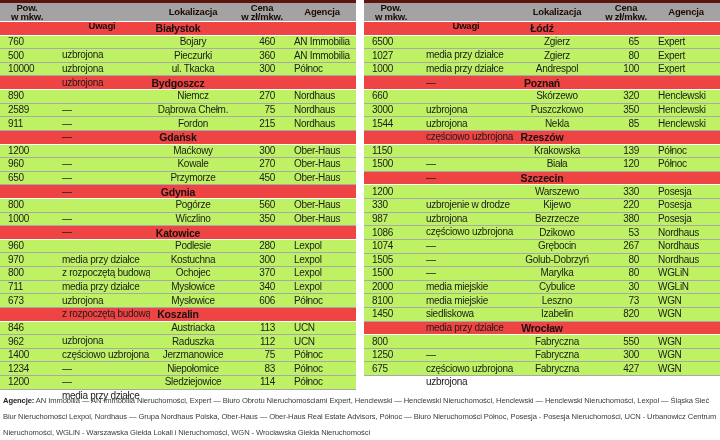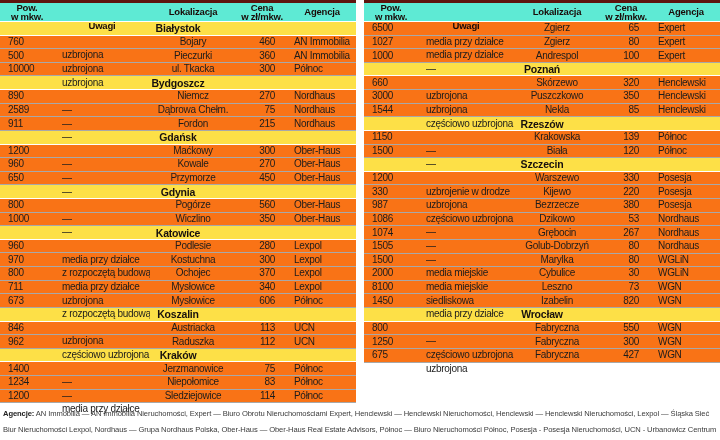--- a/index.html
+++ b/index.html
@@ -7,39 +7,39 @@
     width:720px;height:440px;background:#ffffff;overflow:hidden;
     font-family:"Liberation Sans",sans-serif;
     -webkit-font-smoothing:antialiased;
   }
   .tables{display:flex;gap:8px;width:720px;}
   .price-table{width:356px;box-sizing:border-box;}
 
   
   .thead{
     display:flex;align-items:center;height:22px;box-sizing:border-box;
-    background:#5eead4;border-top:3px solid #5e140e;border-bottom:1px solid #ffffff;
+    background:#a3a3a3;border-top:3px solid #5e140e;border-bottom:1px solid #ffffff;
   }
   .hcell{
     font-weight:bold;font-size:9.5px;line-height:9.5px;text-align:center;
     color:#1a0b08;white-space:pre-line;letter-spacing:-0.2px;box-sizing:border-box;
   }
 
   
   .section-row{
-    height:13.6px;box-sizing:border-box;background:#fde047;
+    height:13.6px;box-sizing:border-box;background:#ef4444;
     border-bottom:1px solid #ffffff;
     display:flex;align-items:center;justify-content:center;
     font-weight:bold;font-size:10.5px;letter-spacing:-0.2px;color:#17100e;
   }
 
   
   .trow{
     display:flex;align-items:center;height:13.64px;box-sizing:border-box;
-    border-bottom:1px solid #a8a8a8;background:#f97316;
+    border-bottom:1px solid #a8a8a8;background:#bef264;
   }
   .tcell{
     font-size:10px;letter-spacing:-0.3px;color:#1c1c1c;box-sizing:border-box;
     white-space:nowrap;overflow:hidden;line-height:12px;
   }
   .c0{width:54px;}
   .c1{width:96px;margin-top:27px;}
   .c2{width:86px;}
   .c3{width:52px;}
   .c4{width:68px;flex:1;}
@@ -195,21 +195,20 @@
         <div class="tcell c3">113</div>
         <div class="tcell c4">UCN</div>
       </div>
       <div class="trow">
         <div class="tcell c0">962</div>
         <div class="tcell c1">częściowo uzbrojona</div>
         <div class="tcell c2">Raduszka</div>
         <div class="tcell c3">112</div>
         <div class="tcell c4">UCN</div>
       </div>
-      <div class="section-row">Kraków</div>
       <div class="trow">
         <div class="tcell c0">1400</div>
         <div class="tcell c1">—</div>
         <div class="tcell c2">Jerzmanowice</div>
         <div class="tcell c3">75</div>
         <div class="tcell c4">Północ</div>
       </div>
       <div class="trow">
         <div class="tcell c0">1234</div>
         <div class="tcell c1">—</div>
@@ -228,20 +227,21 @@
   <div class="price-table">
       <div class="thead">
         <div class="hcell c0">Pow.
 w mkw.</div>
         <div class="hcell c1">Uwagi</div>
         <div class="hcell c2">Lokalizacja</div>
         <div class="hcell c3">Cena
 w zł/mkw.</div>
         <div class="hcell c4">Agencja</div>
       </div>
+      <div class="section-row">Łódź</div>
       <div class="trow">
         <div class="tcell c0">6500</div>
         <div class="tcell c1">media przy działce</div>
         <div class="tcell c2">Zgierz</div>
         <div class="tcell c3">65</div>
         <div class="tcell c4">Expert</div>
       </div>
       <div class="trow">
         <div class="tcell c0">1027</div>
         <div class="tcell c1">media przy działce</div>

